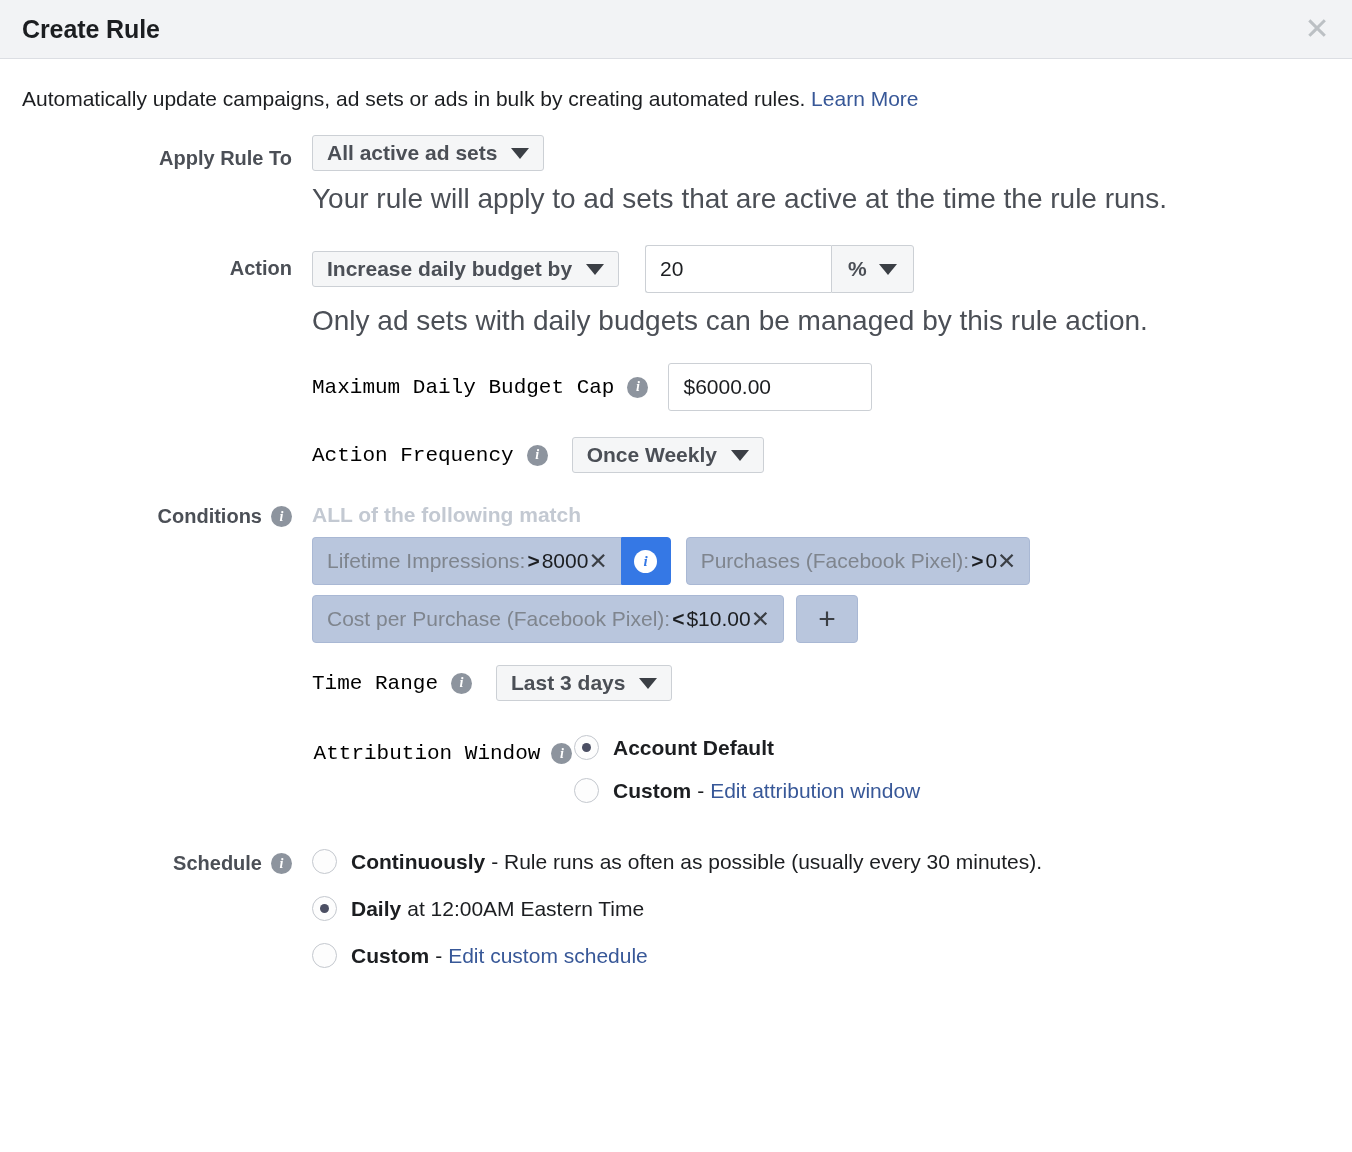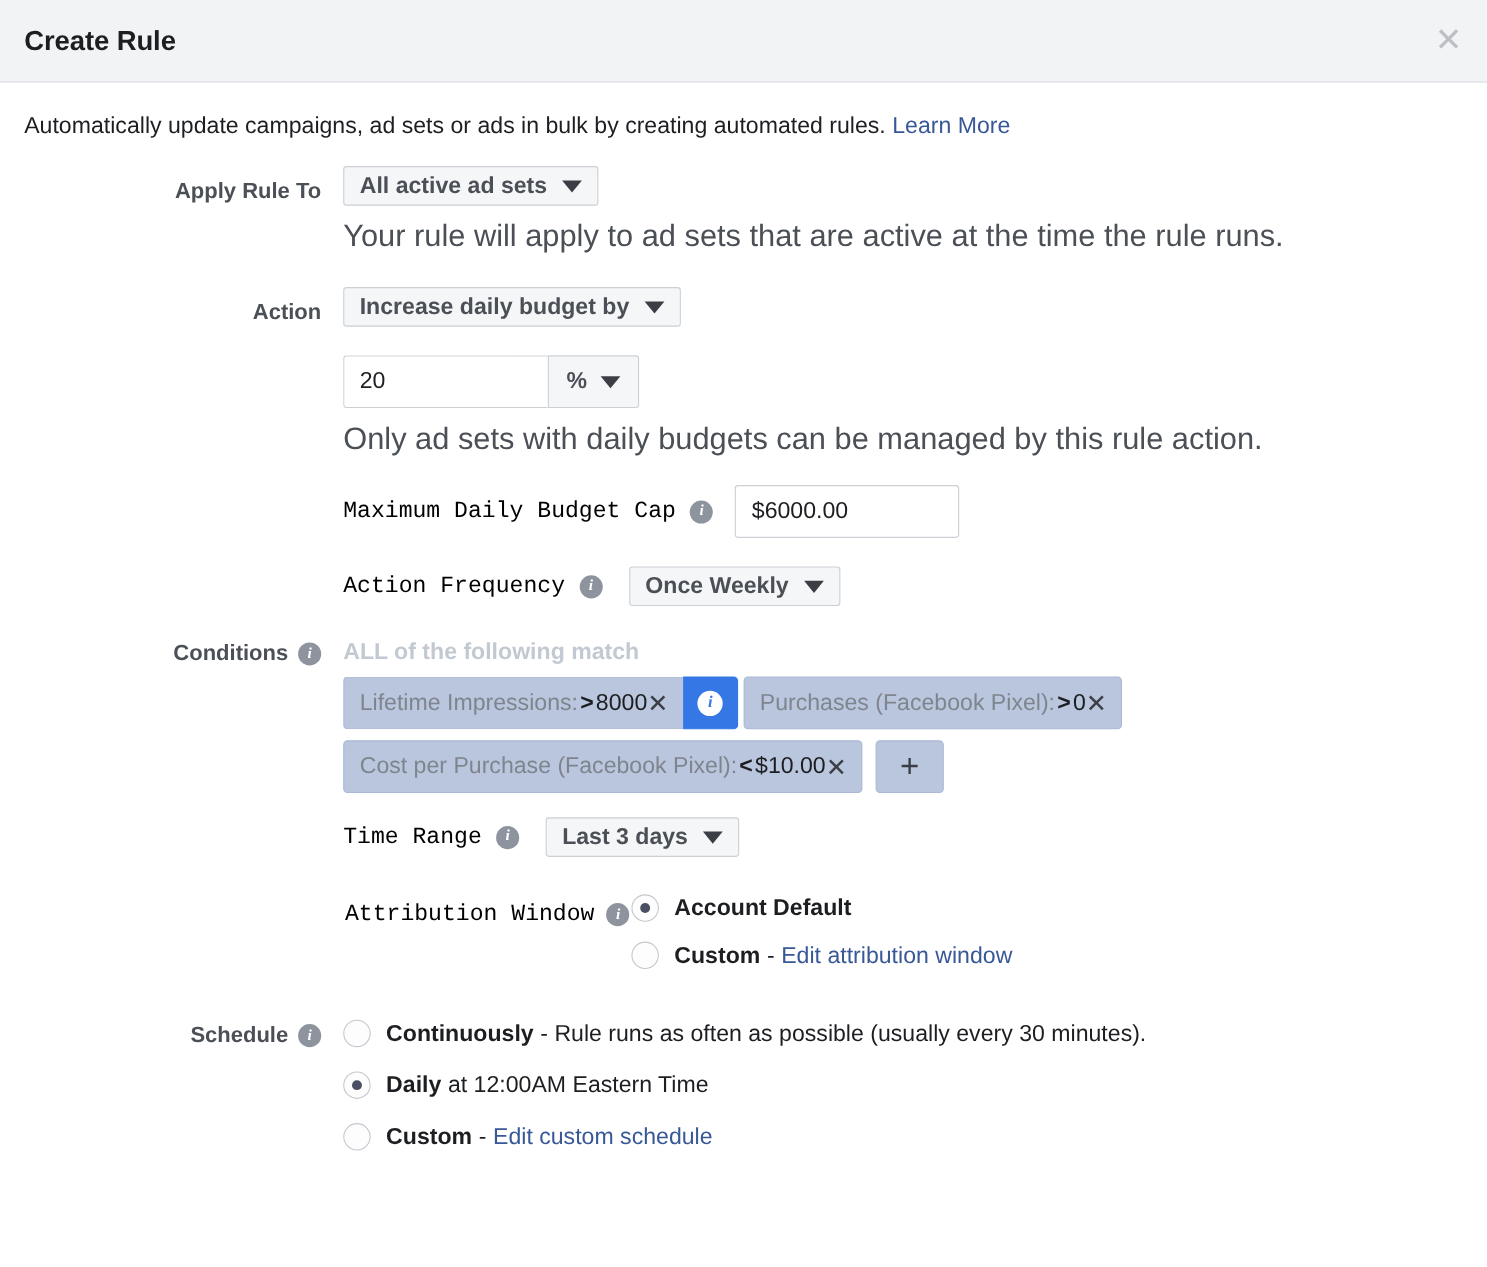--- a/index.html
+++ b/index.html
@@ -8,21 +8,21 @@
     height: 1152px;
     background: #ffffff;
     font-family: "Liberation Sans", sans-serif;
     color: #1c1e21;
     overflow: hidden;
   }
 
   
   .dialog-header {
     position: relative;
-    height: 75px;
+    height: 59px;
     background: #f2f3f5;
     border-bottom: 1px solid #dcdee3;
     display: flex;
     align-items: center;
     padding: 0 22px;
   }
   .dialog-title {
     font-size: 25px;
     font-weight: bold;
     color: #1c1e21;
@@ -319,21 +319,21 @@
       </div>
       <div class="help-text">Your rule will apply to ad sets that are active at the time the rule runs.</div>
     </div>
   </div>
 
   <div class="row mt-30">
     <div class="row-label" style="padding-top:12px;">
       <span>Action</span>
     </div>
     <div class="row-content">
-      <div style="display:flex;align-items:flex-start;gap:26px;flex-direction:column;">
+      <div style="display:flex;align-items:center;gap:26px;">
         <div class="select">
           <span>Increase daily budget by</span>
           <span class="caret"></span>
         </div>
         <div class="combo">
           <input class="text-input" value="20" style="">
           <div class="select">
             <span>%</span>
             <span class="caret"></span>
           </div>
@@ -371,21 +371,21 @@
         <div class="cond-line">
           <div class="pill pill-merge-left">
             <span class="pill-name">Lifetime Impressions:</span>
             <span class="pill-op">&gt;</span>
             <span class="pill-val">8000</span>
             <span class="pill-x">✕</span>
           </div>
           <div class="info-blue">
             <span class="glyph">i</span>
           </div>
-          <div class="pill" style="margin-left:5px;align-items:center;">
+          <div class="pill" style="margin-left:15px;align-items:center;">
             <span class="pill-name">Purchases (Facebook Pixel):</span>
             <span class="pill-op">&gt;</span>
             <span class="pill-val">0</span>
             <span class="pill-x">✕</span>
           </div>
         </div>
 
         <div class="cond-line">
           <div class="pill">
             <span class="pill-name">Cost per Purchase (Facebook Pixel):</span>

